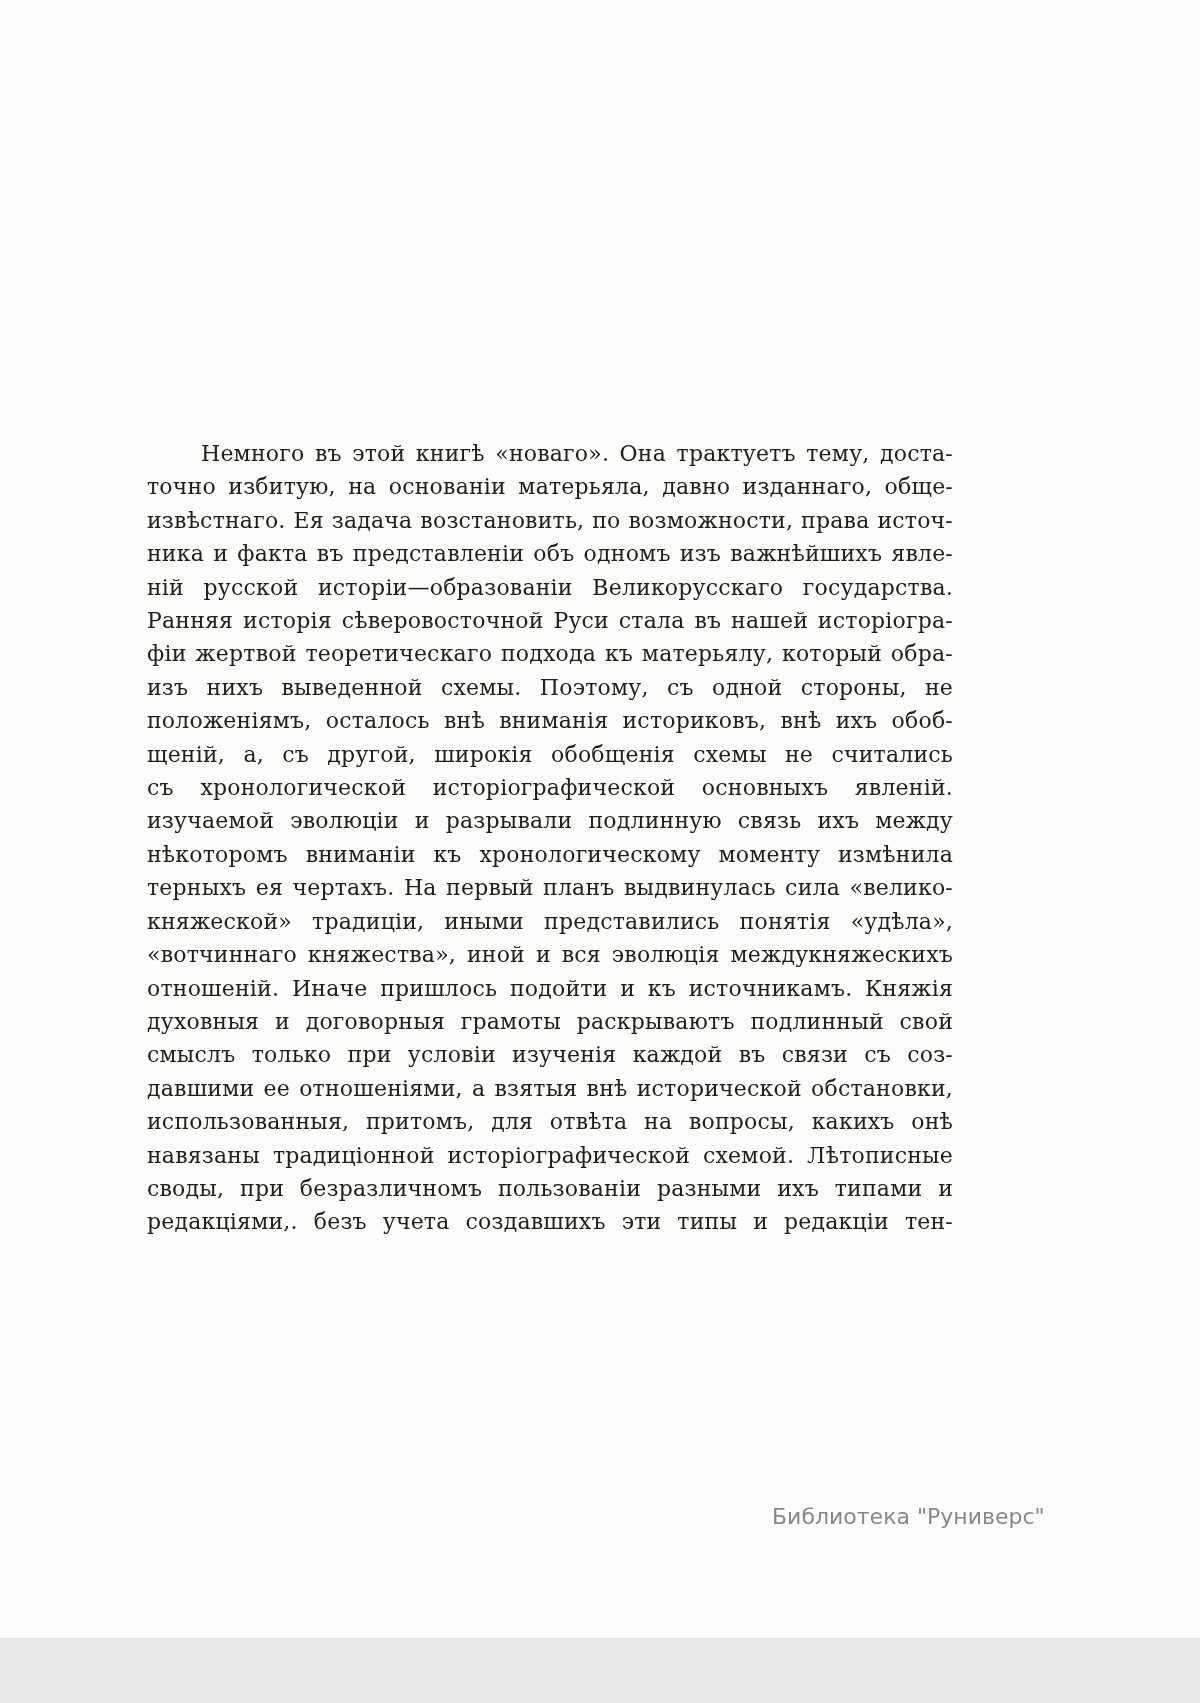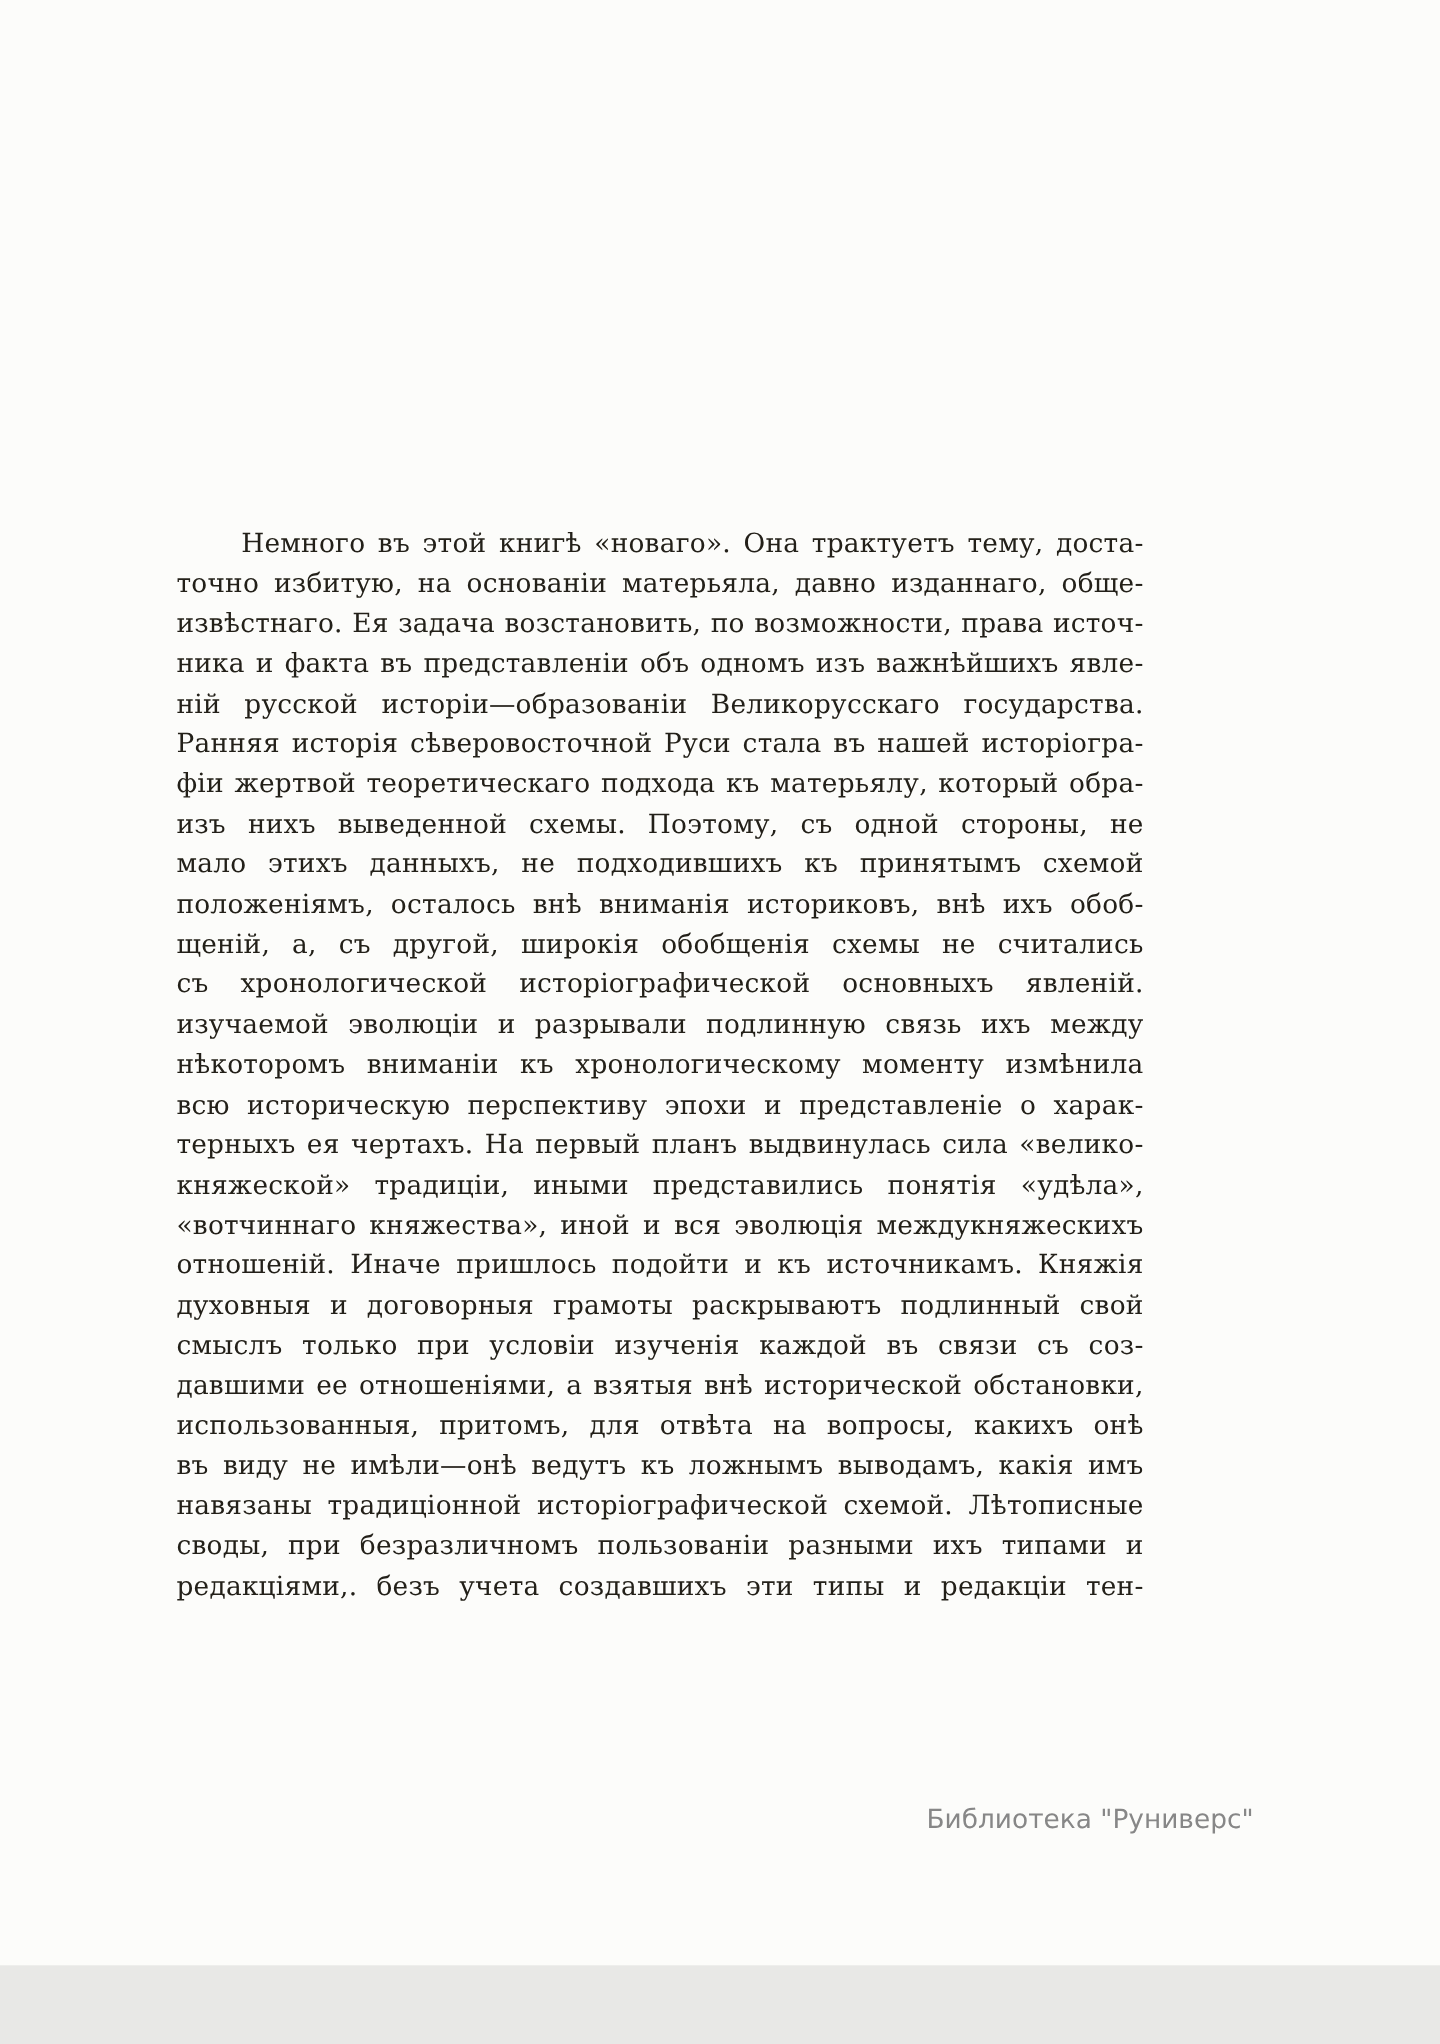--- a/index.html
+++ b/index.html
@@ -52,36 +52,33 @@
 
   <div class="text-block">
     <div class="line first">Немного въ этой книгѣ «новаго». Она трактуетъ тему, доста-</div>
     <div class="line">точно избитую, на основаніи матерьяла, давно изданнаго, обще-</div>
     <div class="line">извѣстнаго. Ея задача возстановить, по возможности, права источ-</div>
     <div class="line">ника и факта въ представленіи объ одномъ изъ важнѣйшихъ явле-</div>
     <div class="line">ній русской исторіи—образованіи Великорусскаго государства.</div>
     <div class="line">Ранняя исторія сѣверовосточной Руси стала въ нашей исторіогра-</div>
     <div class="line">фіи жертвой теоретическаго подхода къ матерьялу, который обра-</div>
     <div class="line">изъ нихъ выведенной схемы. Поэтому, съ одной стороны, не</div>
-    <div class="line">мало этихъ данныхъ, не подходившихъ къ принятымъ схемой</div>
     <div class="line">положеніямъ, осталось внѣ вниманія историковъ, внѣ ихъ обоб-</div>
     <div class="line">щеній, а, съ другой, широкія обобщенія схемы не считались</div>
     <div class="line">съ хронологической исторіографической основныхъ явленій.</div>
     <div class="line">изучаемой эволюціи и разрывали подлинную связь ихъ между</div>
     <div class="line">нѣкоторомъ вниманіи къ хронологическому моменту измѣнила</div>
-    <div class="line">всю историческую перспективу эпохи и представленіе о харак-</div>
     <div class="line">терныхъ ея чертахъ. На первый планъ выдвинулась сила «велико-</div>
     <div class="line">княжеской» традиціи, иными представились понятія «удѣла»,</div>
     <div class="line">«вотчиннаго княжества», иной и вся эволюція междукняжескихъ</div>
     <div class="line">отношеній. Иначе пришлось подойти и къ источникамъ. Княжія</div>
     <div class="line">духовныя и договорныя грамоты раскрываютъ подлинный свой</div>
     <div class="line">смыслъ только при условіи изученія каждой въ связи съ соз-</div>
     <div class="line">давшими ее отношеніями, а взятыя внѣ исторической обстановки,</div>
     <div class="line">использованныя, притомъ, для отвѣта на вопросы, какихъ онѣ</div>
-    <div class="line">въ виду не имѣли—онѣ ведутъ къ ложнымъ выводамъ, какія имъ</div>
     <div class="line">навязаны традиціонной исторіографической схемой. Лѣтописные</div>
     <div class="line">своды, при безразличномъ пользованіи разными ихъ типами и</div>
     <div class="line">редакціями,. безъ учета создавшихъ эти типы и редакціи тен-</div>
   </div>
 
   <div class="watermark">Библиотека "Руниверс"</div>
 
 </div>
 
 </body></html>

